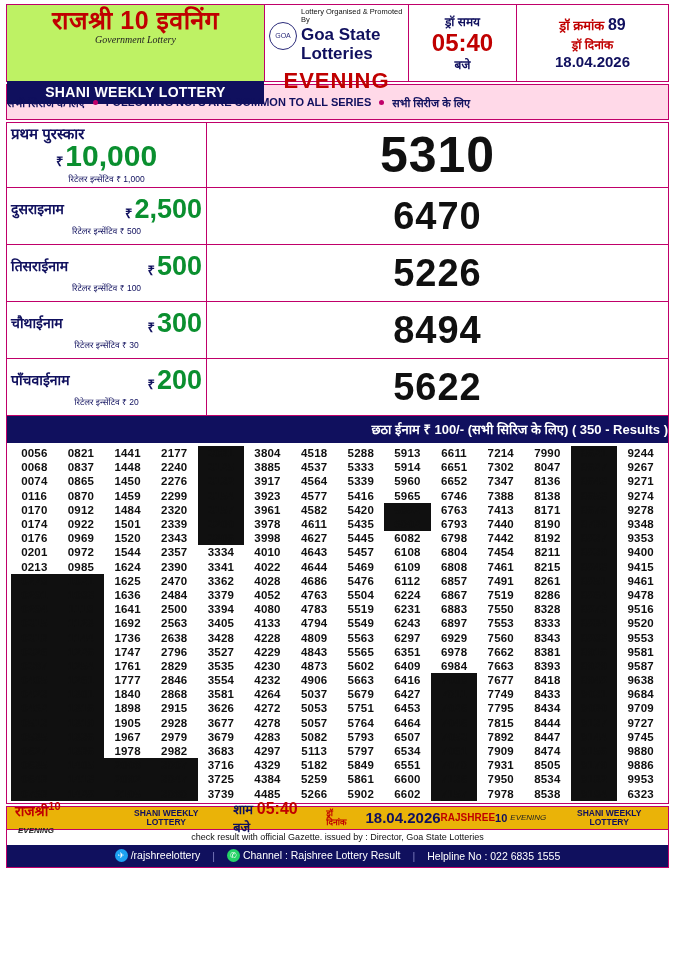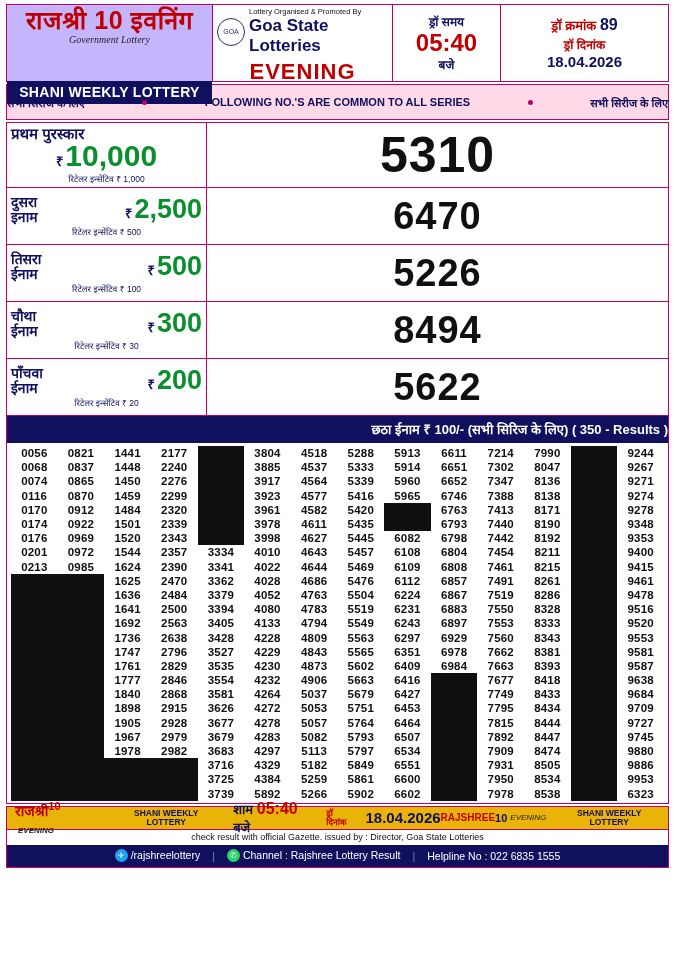--- a/index.html
+++ b/index.html
@@ -10,38 +10,38 @@
     -webkit-font-smoothing:none;
   }
   .sheet{
     width:675px;height:954px;position:relative;box-sizing:border-box;
     padding:4px 6px 0 6px;
   }
 
   
   .header{display:flex;height:78px;border:1px solid #c0006a;box-sizing:border-box;}
   .hdr-left{
-    width:206px;background:#c4b5fd;display:flex;flex-direction:column;
+    width:258px;background:#bef264;display:flex;flex-direction:column;
     border-right:1px solid #c0006a;box-sizing:border-box;gap:36px;
   }
   .hdr-title{
     flex:1;display:flex;flex-direction:column;align-items:center;justify-content:center;
     padding-top:2px;
   }
   .hdr-title .t1{
     font-size:25px;font-weight:bold;color:#c00000;letter-spacing:.5px;line-height:1.05;
     font-family:"Liberation Sans", sans-serif;
   }
   .hdr-title .t2{font-size:10px;font-style:italic;color:#222;margin-top:1px;font-family:"Liberation Serif",serif;}
   .hdr-sub{
     background:#10105e;color:#fff;text-align:center;font-size:14px;font-weight:bold;
     padding:3px 0 4px;letter-spacing:.3px;
   }
   .hdr-mid{
-    width:180px;background:#ffffff;border-right:1px solid #c0006a;box-sizing:border-box;
+    width:144px;background:#ffffff;border-right:1px solid #c0006a;box-sizing:border-box;
     display:flex;flex-direction:column;align-items:center;
   }
   .goa-row{display:flex;align-items:center;gap:4px;padding:3px 2px 0 4px;}
   .goa-seal{
     width:26px;height:26px;border-radius:50%;border:1px solid #2b2b7a;
     display:flex;align-items:center;justify-content:center;font-size:7px;color:#2b2b7a;
     flex:0 0 26px;
   }
   .goa-txt .g1{font-size:7.5px;color:#111;line-height:1.1;}
   .goa-txt .g2{font-size:17px;font-weight:bold;color:#10105e;line-height:1.15;}
@@ -59,21 +59,21 @@
     flex:1;background:#fff;display:flex;flex-direction:column;align-items:center;justify-content:center;
   }
   .hdr-r2 .drawno{font-size:13px;font-weight:bold;color:#c00000;}
   .hdr-r2 .drawno b{font-size:16px;color:#10105e;}
   .hdr-r2 .dlbl{font-size:12px;font-weight:bold;color:#c00000;margin-top:2px;}
   .hdr-r2 .date{font-size:15px;font-weight:bold;color:#10105e;}
 
   
   .notice{
     margin-top:2px;border:1px solid #c0006a;background:#ffd9e8;
-    display:flex;align-items:center;justify-content:space-between;gap:8px;
+    display:flex;align-items:center;justify-content:flex-start;gap:8px;
     height:36px;font-size:11px;font-weight:bold;color:#10105e;box-sizing:border-box;
   }
   .notice .dot{width:5px;height:5px;border-radius:50%;background:#c0006a;display:inline-block;}
   .notice .en{color:#10105e;}
 
   
   .prizes{margin-top:2px;border:1px solid #c0006a;border-bottom:none;box-sizing:border-box;}
   .prow{display:flex;border-bottom:1px solid #c0006a;}
   .pleft{
     width:200px;box-sizing:border-box;border-right:1px solid #c0006a;
@@ -87,21 +87,21 @@
   .pl-inc{font-size:8.5px;color:#10105e;text-align:center;margin-top:2px;}
   .pright{flex:1;display:flex;align-items:center;justify-content:center;}
   .pnum{font-size:44px;font-weight:bold;color:#101010;letter-spacing:1px;font-family:"Liberation Sans",sans-serif;}
 
   .prow.r1 .pleft{height:64px}
   .prow.r1 .pl-name{font-size:15px}
   .prow.r1 .pl-amt{font-size:30px}
   .prow.r1 .pnum{font-size:50px}
   .prow.r2 .pleft,.prow.r3 .pleft,.prow.r4 .pleft,.prow.r5 .pleft{height:56px}
   .prow.r2 .pnum,.prow.r3 .pnum,.prow.r4 .pnum,.prow.r5 .pnum{font-size:38px}
-  .name2{display:flex;flex-direction:column;line-height:1.02;}
+  .name2{display:flex;line-height:1.02;}
 
   
   .sixth{
     background:#10105e;color:#fff;text-align:right;font-size:13px;font-weight:bold;
     padding:4px 0 5px;border-left:1px solid #c0006a;border-right:1px solid #c0006a;
     box-sizing:border-box;
   }
   .numbers{
     border:1px solid #c0006a;border-top:none;box-sizing:border-box;padding:3px 4px 2px 4px;
   }
@@ -669,21 +669,21 @@
             <td>8534</td>
             <td class="hl">9182</td>
             <td>9953</td>
           </tr>
           <tr>
             <td class="hl">0768</td>
             <td class="hl">1428</td>
             <td class="hl">2105</td>
             <td class="hl">3080</td>
             <td>3739</td>
-            <td>5892</td>
+            <td>4485</td>
             <td>5266</td>
             <td>5902</td>
             <td>6602</td>
             <td class="hl">7157</td>
             <td>7978</td>
             <td>8538</td>
             <td class="hl">9194</td>
             <td>6323</td>
           </tr>
         </tbody>

